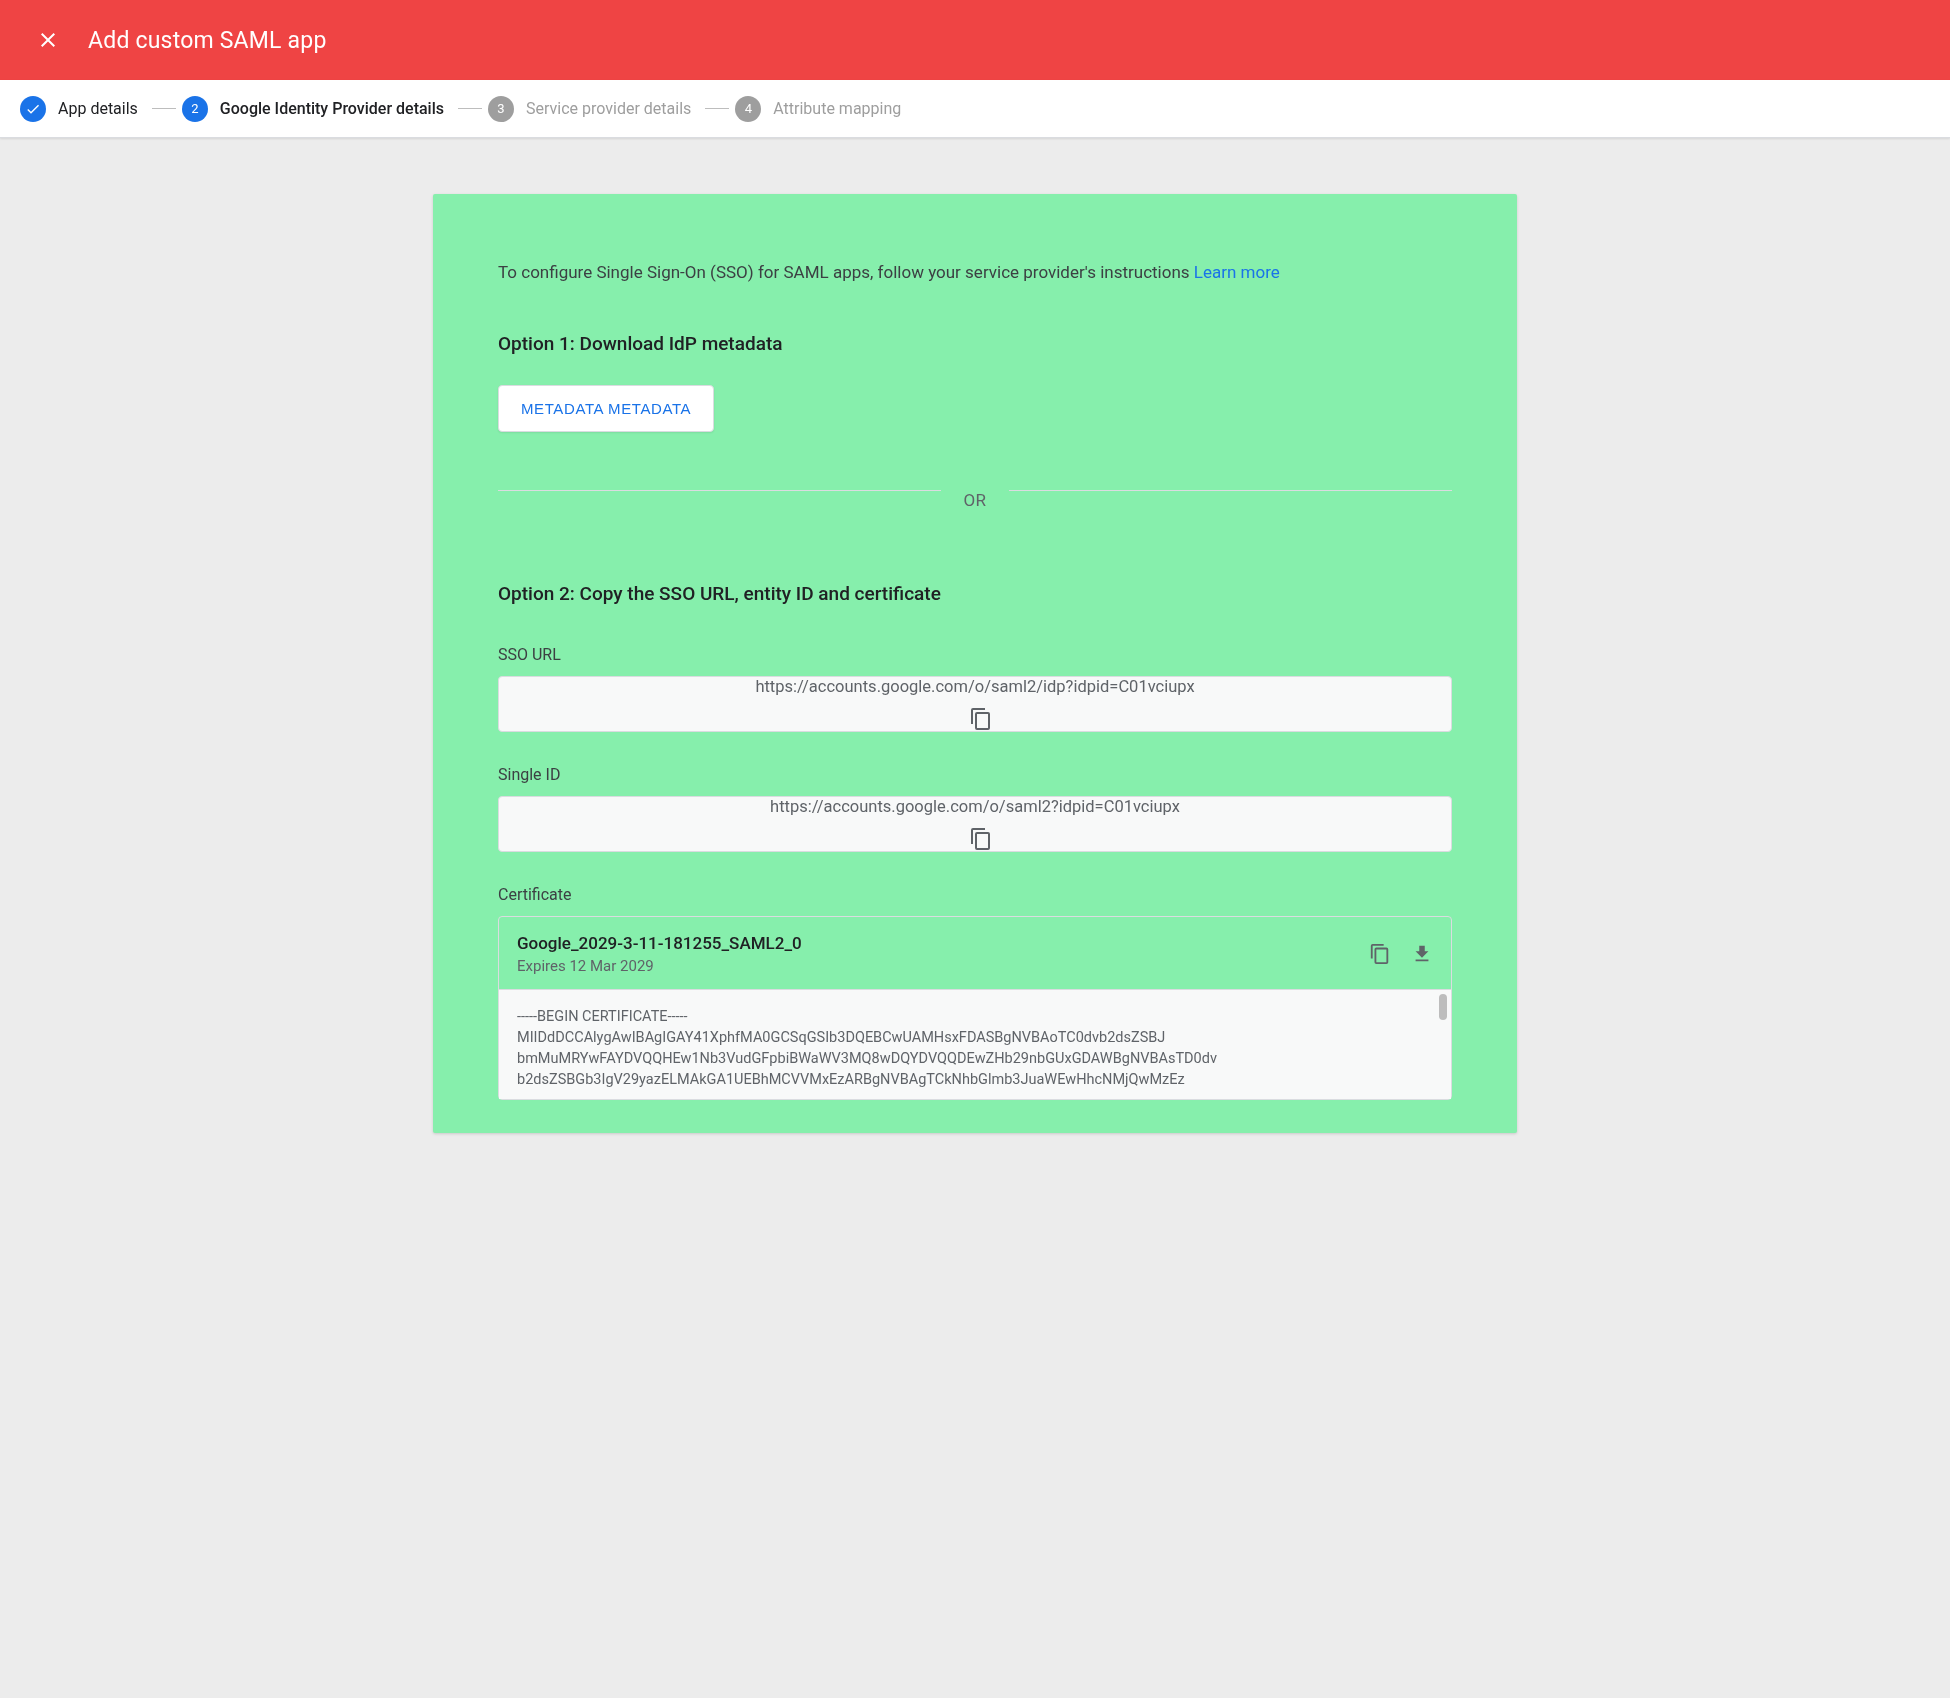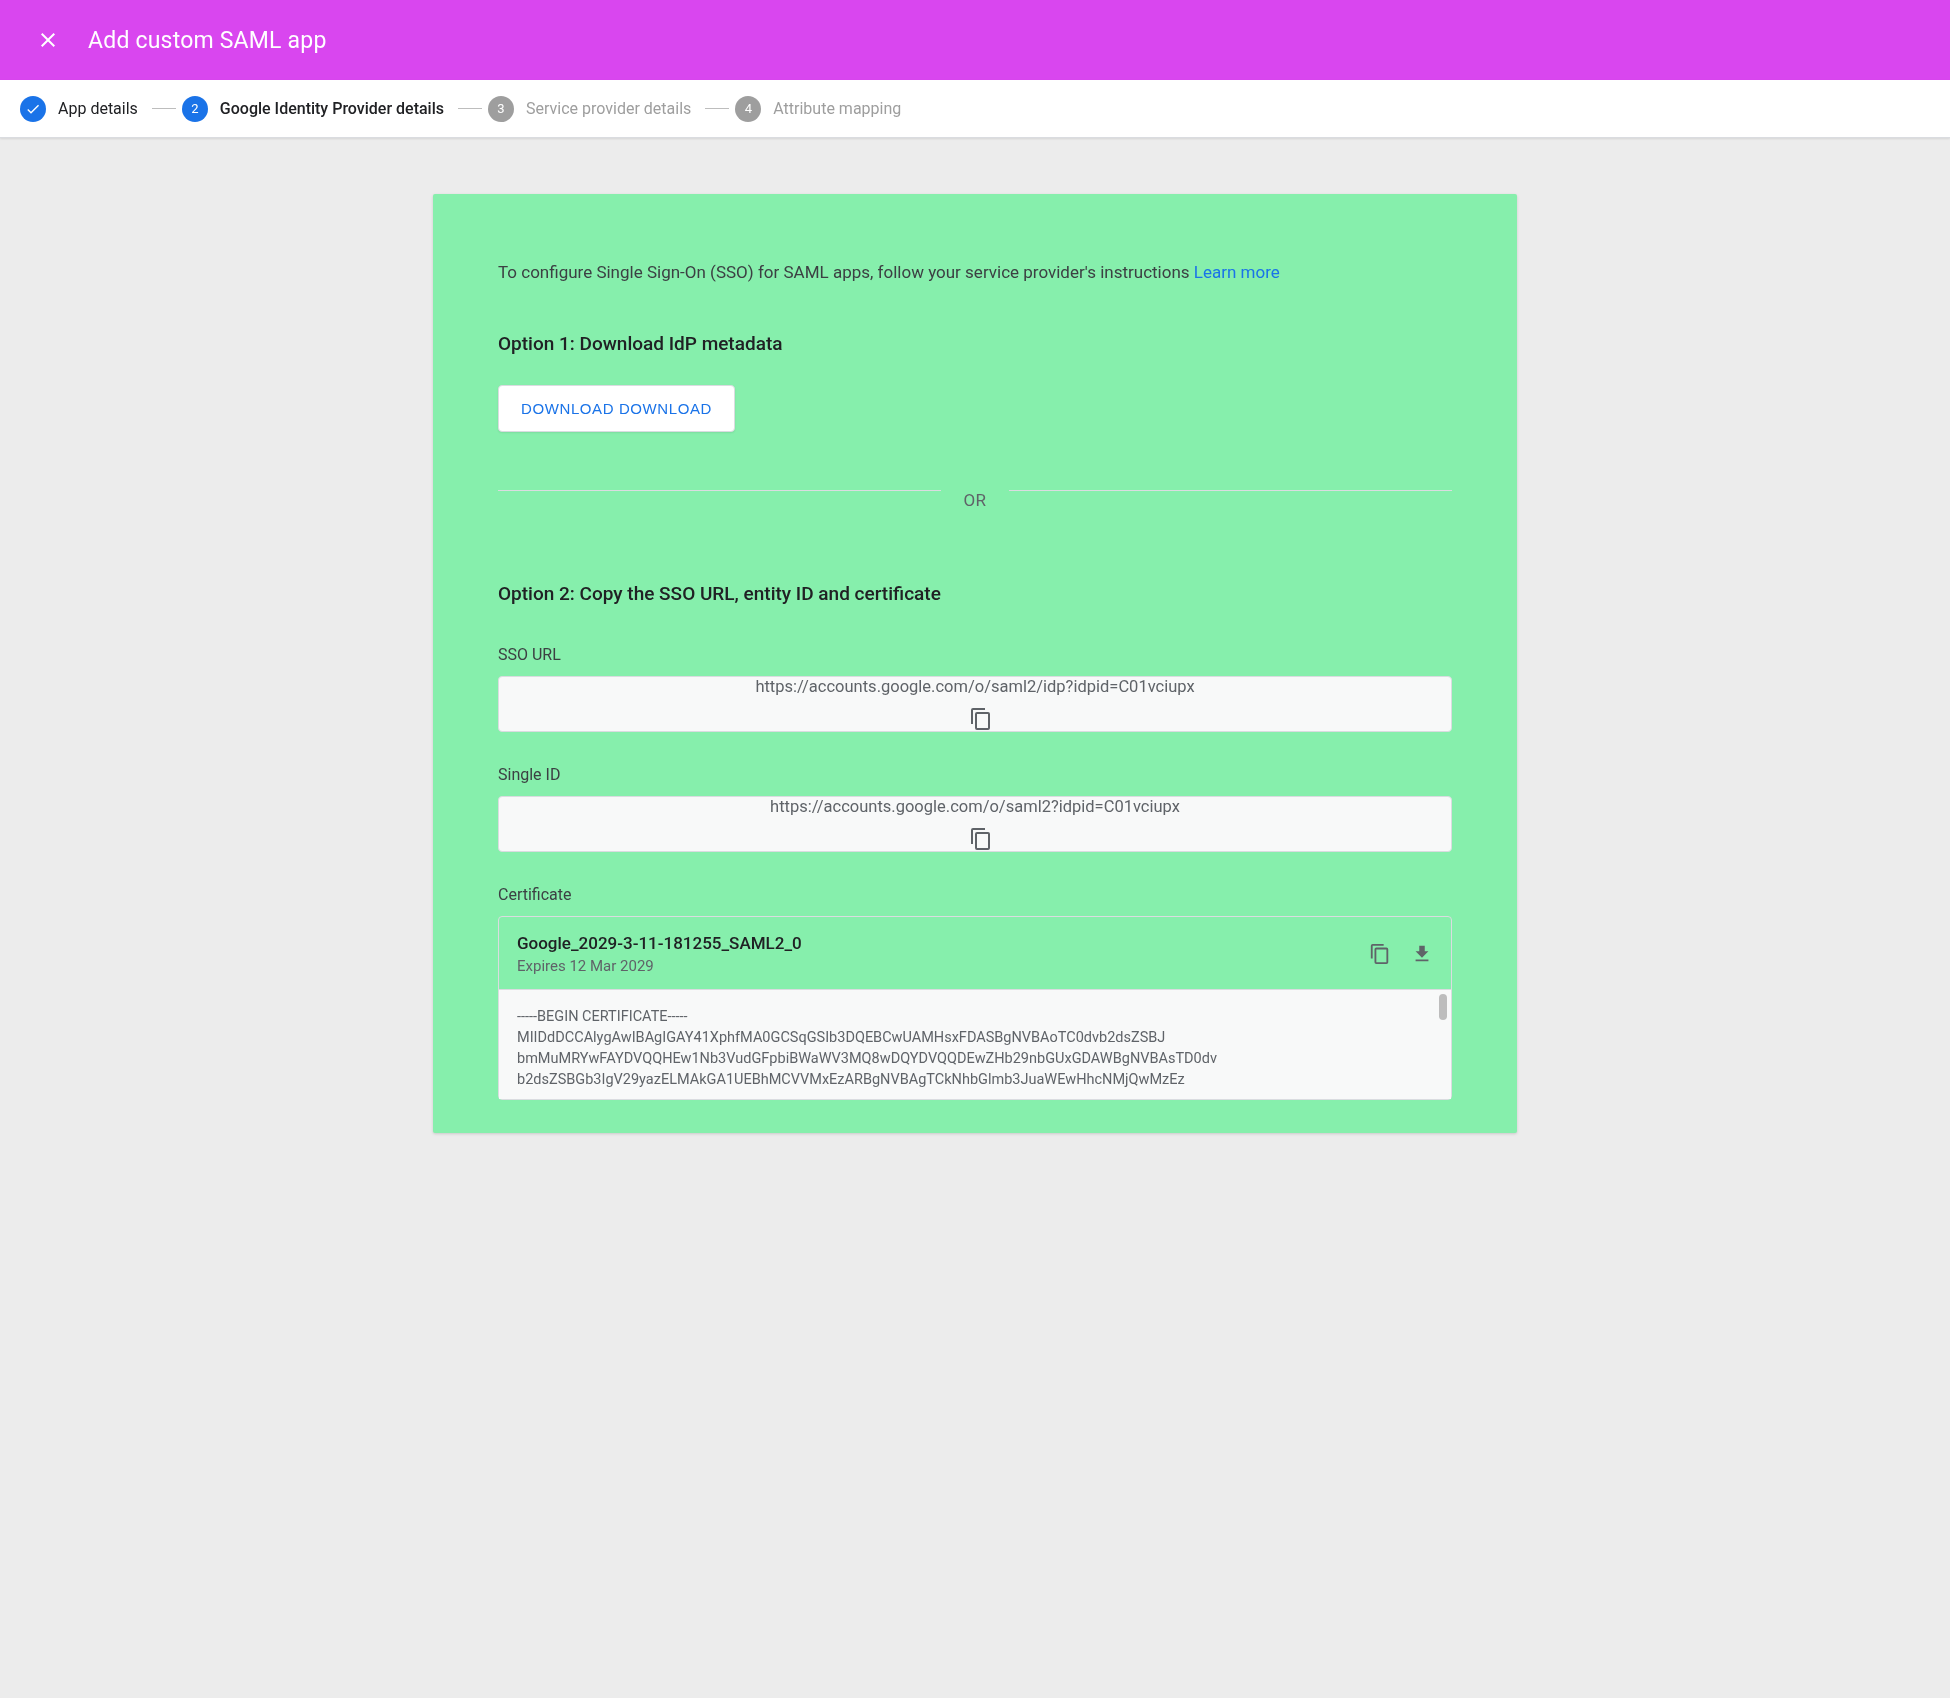--- a/index.html
+++ b/index.html
@@ -3,21 +3,21 @@
 <meta charset="utf-8">
 <style>
   * { box-sizing: border-box; margin: 0; padding: 0; }
   html, body {
     font-family: "Google Sans", Roboto, Arial, sans-serif;
     background: #ececec;
     color: #202124;
     height: 100%;
   }
   .header {
-    background: #d946ef;
+    background: #ef4444;
     height: 80px;
     display: flex;
     align-items: center;
     padding: 0 24px;
     color: #fff;
   }
   .close-btn {
     width: 48px; height: 48px;
     display: flex; align-items: center; justify-content: center;
     cursor: pointer;
@@ -233,21 +233,21 @@
 
 <div class="page-body">
   <div class="card">
 
     <div class="intro">
       <span>To configure Single Sign-On (SSO) for SAML apps, follow your service provider's instructions </span><a href="#">Learn more</a>
     </div>
 
     <div class="opt-title">Option 1: Download IdP metadata</div>
 
-    <button class="dl-button">DOWNLOAD DOWNLOAD</button>
+    <button class="dl-button">METADATA METADATA</button>
 
     <div class="or-divider">
       <div class="or-line"></div>
       <div class="or-text">OR</div>
       <div class="or-line"></div>
     </div>
 
     <div class="opt-title" style="margin-bottom:40px;">Option 2: Copy the SSO URL, entity ID and certificate</div>
 
     <div class="field-group">

